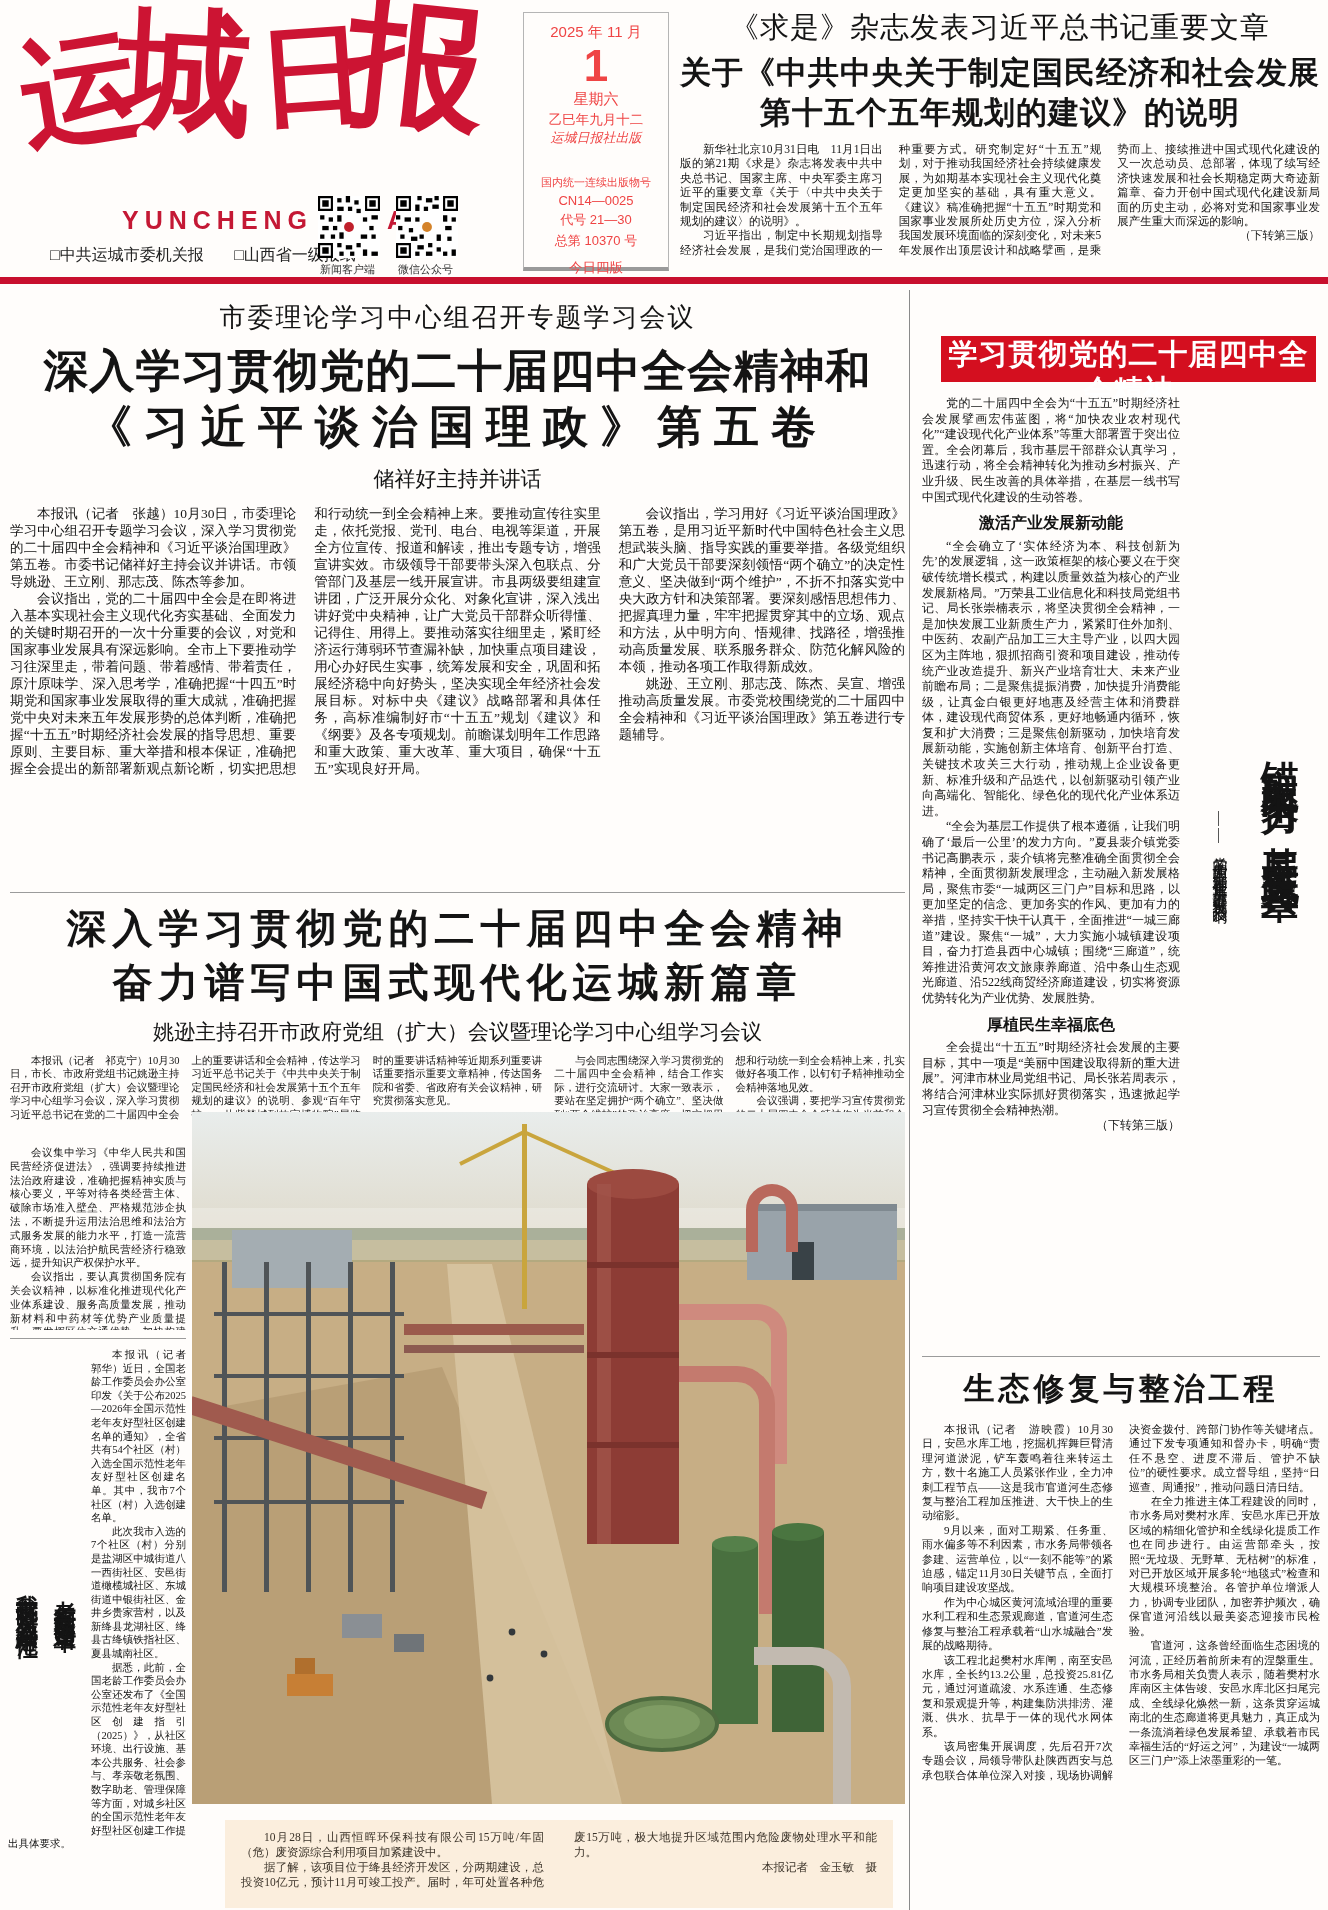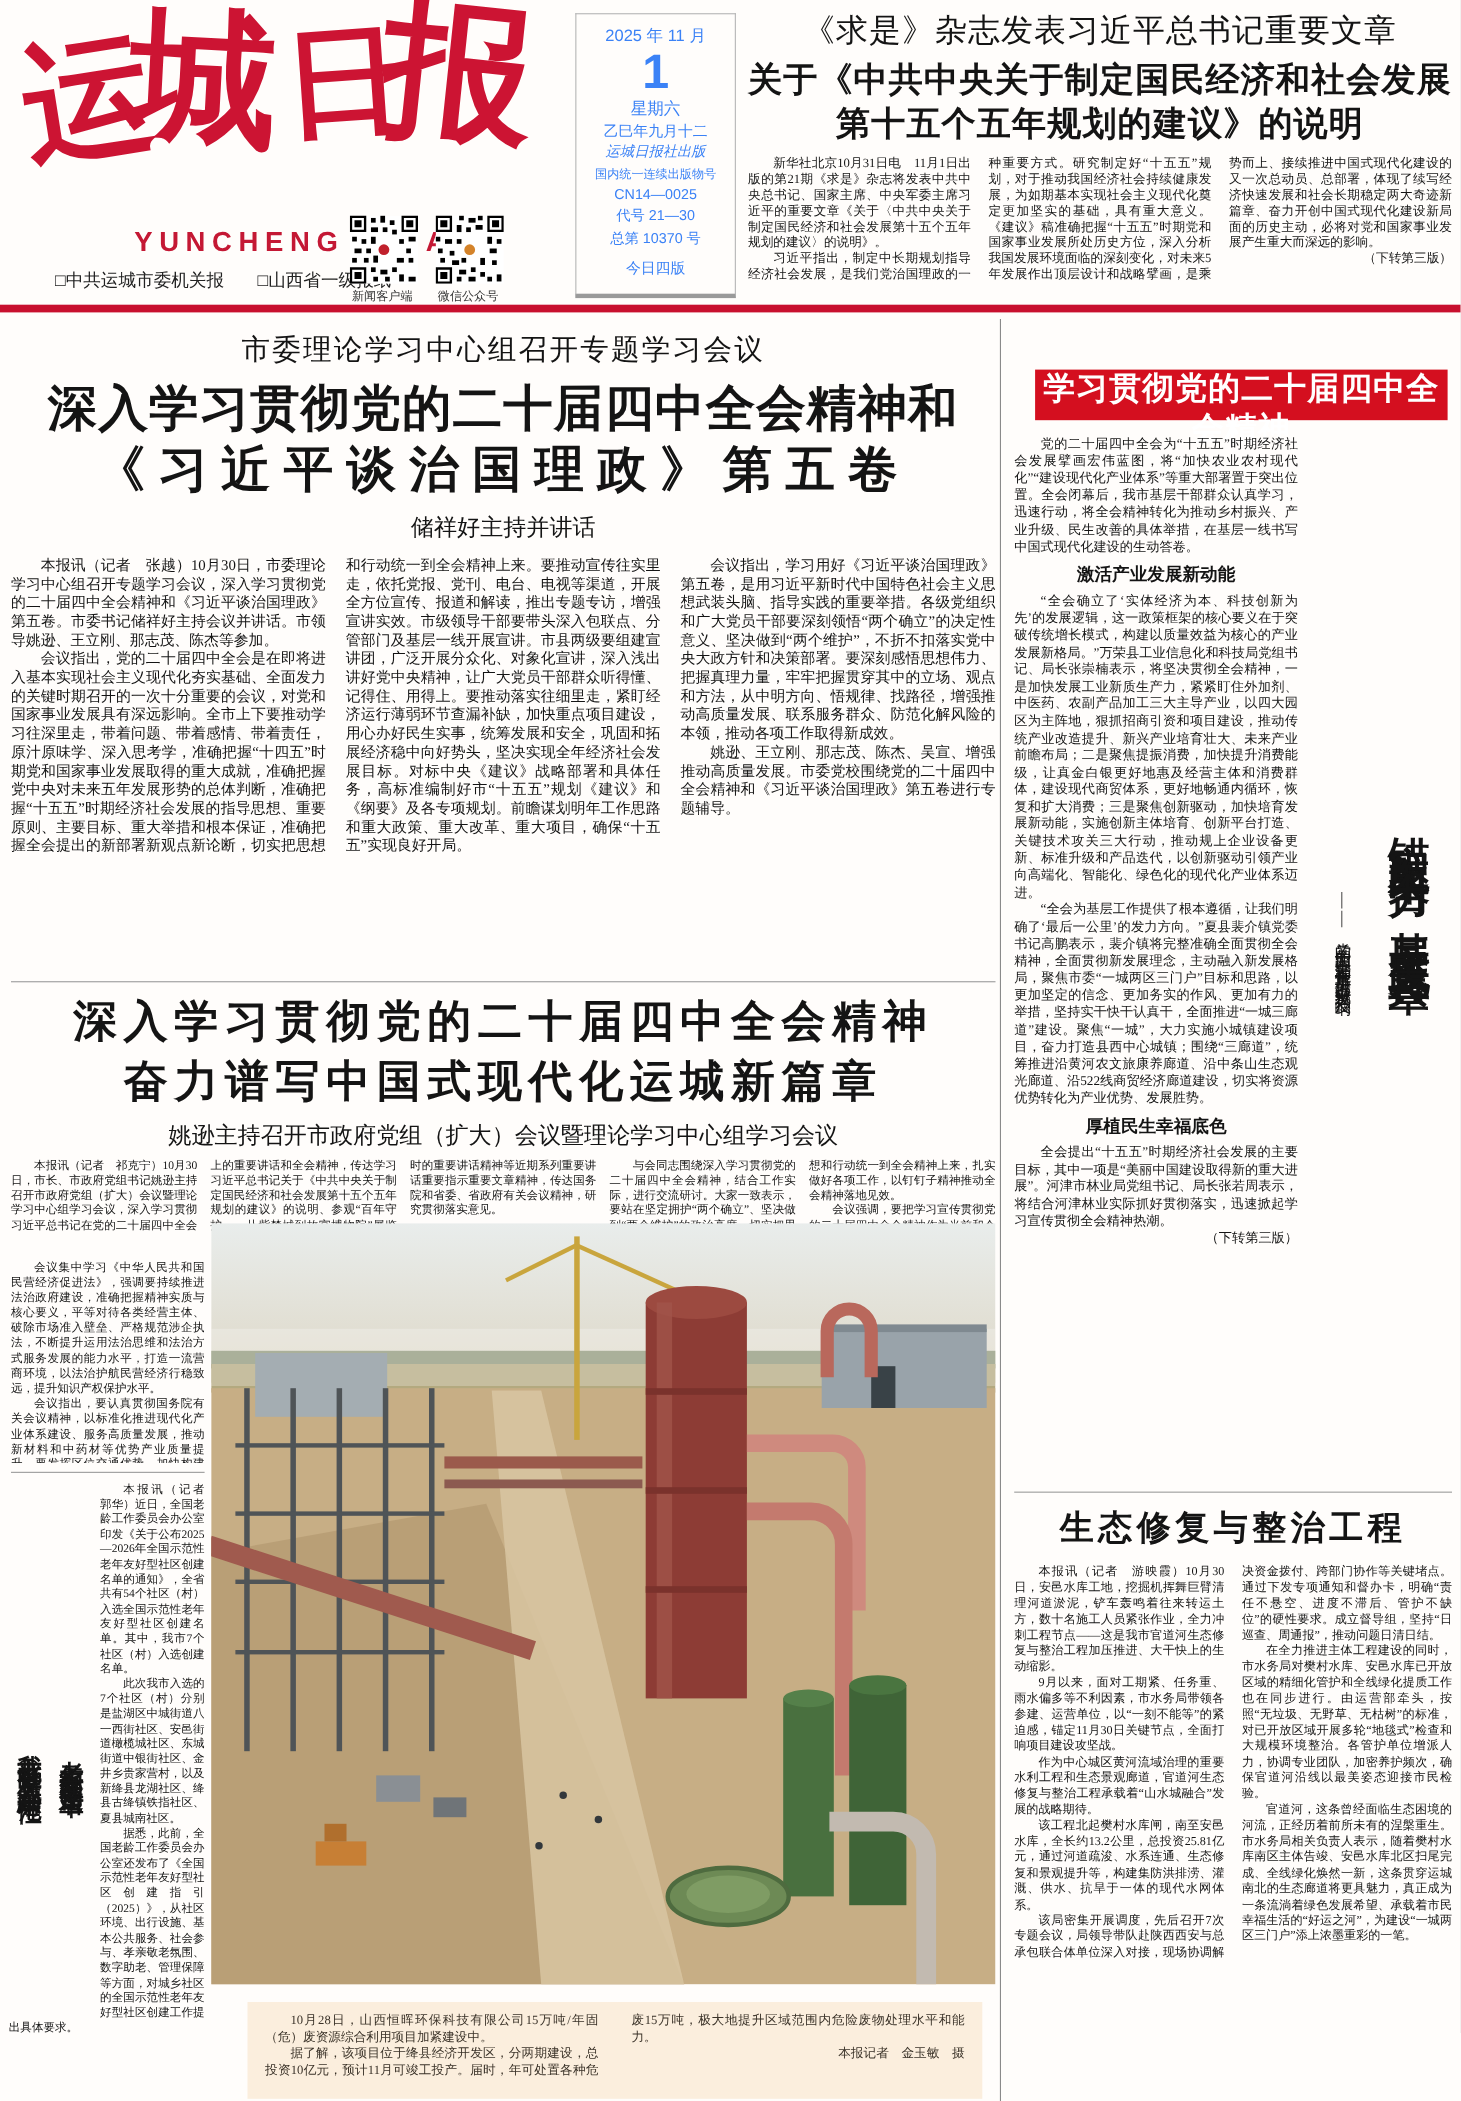--- a/index.html
+++ b/index.html
@@ -31,28 +31,28 @@
   .affils{position:absolute;left:50px;top:245px;font-size:16px;color:#222;}
   .affils span{margin-right:26px;}
   .qr{position:absolute;width:62px;height:62px;}
   .qr1{left:318px;top:196px;} .qr2{left:396px;top:196px;}
   .qr-label{position:absolute;top:262px;font-size:11px;color:#333;}
   .ql1{left:320px;} .ql2{left:398px;}
 
   .datebox{
     position:absolute;left:523px;top:12px;width:144px;height:254px;
     border:1px solid #b5b5b5;border-bottom:4px solid #9a9a9a;
-    text-align:center;color:#3b82f6;
+    text-align:center;color:#ef4444;
   }
   .db-ym{font-size:15px;margin-top:10px;}
   .db-day{font-size:44px;font-weight:bold;line-height:48px;}
   .db-week{font-size:15px;}
   .db-lunar{font-size:13.5px;margin-top:2px;}
   .db-pub{font-size:13px;font-family:"DejaVu Serif",serif;font-style:italic;}
-  .db-issn-label{font-size:11px;margin-top:4px;}
+  .db-issn-label{font-size:11px;margin-top:28px;}
   .db-small{font-size:13px;margin-top:3px;}
   .db-pages{font-size:13.5px;margin-top:9px;}
 
   
   .lead{position:absolute;left:680px;top:8px;width:640px;height:262px;}
   .lead-kicker{text-align:center;font-size:29px;letter-spacing:1px;}
   .lead-headline{text-align:center;font-size:31px;font-weight:600;line-height:40px;margin-top:5px;letter-spacing:1px;}
   .lead-body{margin-top:9px;height:116px;column-count:3;column-gap:16px;
     font-size:11.5px;line-height:14.4px;text-align:justify;overflow:hidden;}
   .jump{text-align:right;text-indent:0;}

